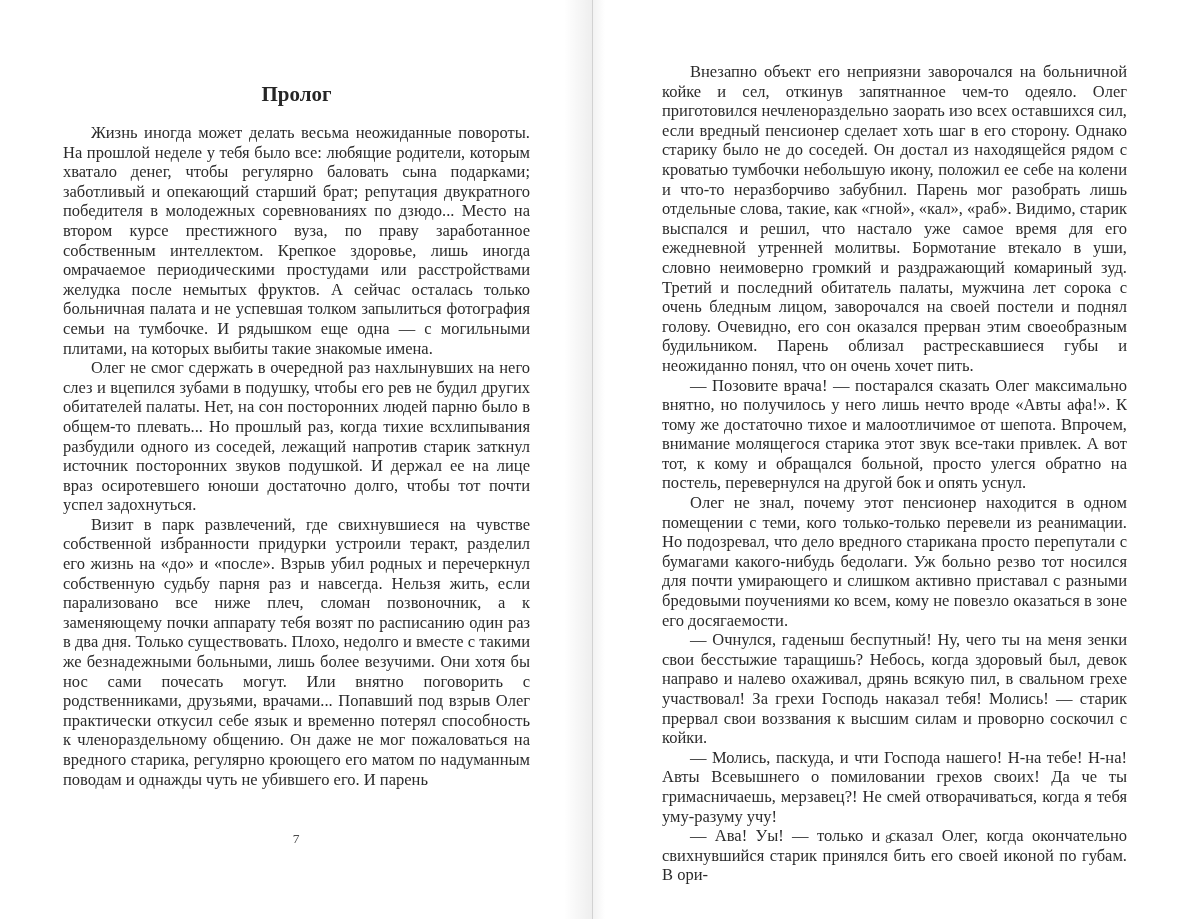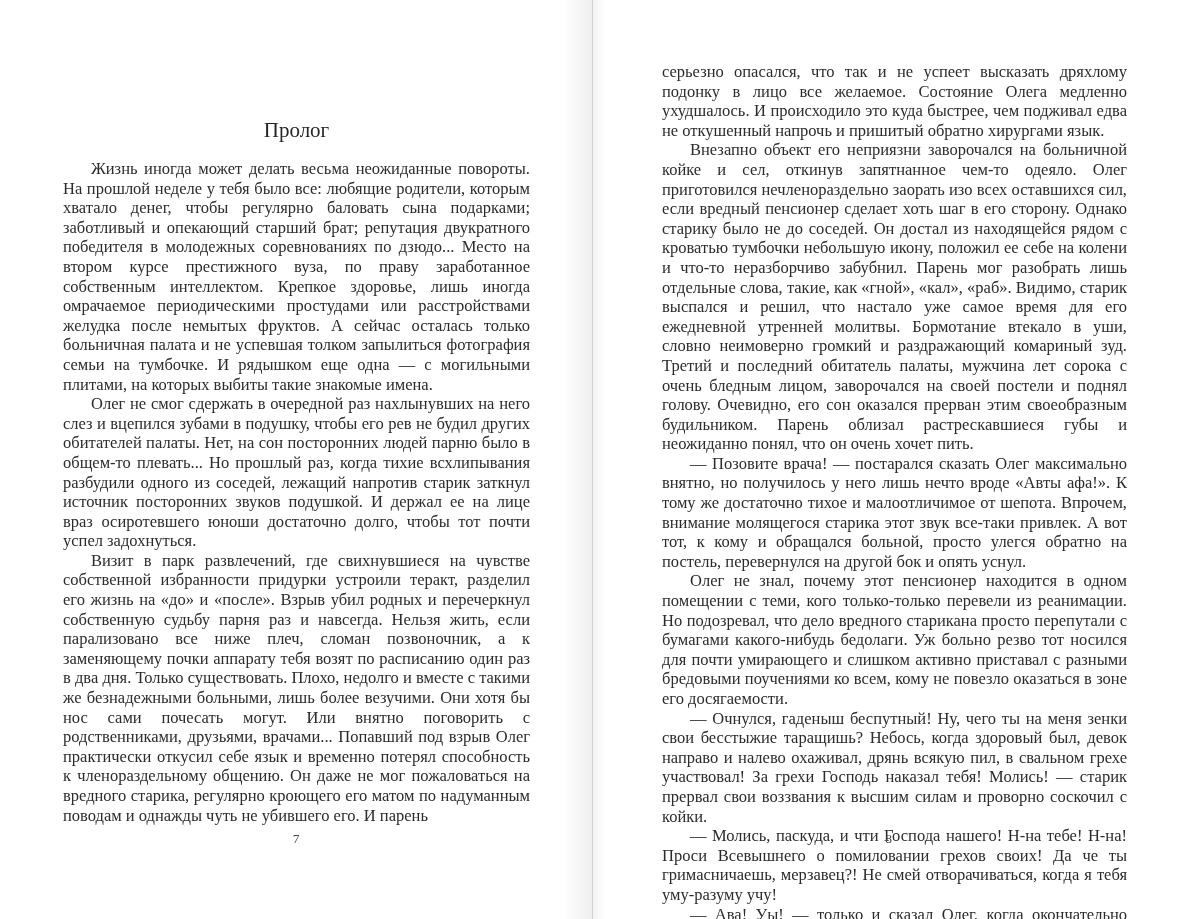--- a/index.html
+++ b/index.html
@@ -47,24 +47,24 @@
   .page-right::before {
     content: "";
     position: absolute;
     top: 0; left: 0;
     width: 12px; height: 100%;
     background: linear-gradient(to right, rgba(0,0,0,0.05), rgba(0,0,0,0));
     pointer-events: none;
   }
   .chapter-title {
     margin: 0 0 15px 0;
-    padding-top: 116px;
+    padding-top: 80px;
     text-align: center;
     font-size: 21px;
-    font-weight: 400;
+    font-weight: 700;
     line-height: 28px;
     color: #262626;
   }
   .body-text p {
     margin: 0;
     text-align: justify;
     text-indent: 28px;
     font-size: 16.5px;
     line-height: 19.6px;
     color: #2b2b2b;
@@ -97,24 +97,23 @@
     <div class="body-text">
       <p>Жизнь иногда может делать весьма неожиданные повороты. На прошлой неделе у тебя было все: любящие родители, которым хватало денег, чтобы регулярно баловать сына подарками; заботливый и опекающий старший брат; репутация двукратного победителя в молодежных соревнованиях по дзюдо... Место на втором курсе престижного вуза, по праву заработанное собственным интеллектом. Крепкое здоровье, лишь иногда омрачаемое периодическими простудами или расстройствами желудка после немытых фруктов. А сейчас осталась только больничная палата и не успевшая толком запылиться фотография семьи на тумбочке. И рядышком еще одна — с могильными плитами, на которых выбиты такие знакомые имена.</p>
       <p>Олег не смог сдержать в очередной раз нахлынувших на него слез и вцепился зубами в подушку, чтобы его рев не будил других обитателей палаты. Нет, на сон посторонних людей парню было в общем-то плевать... Но прошлый раз, когда тихие всхлипывания разбудили одного из соседей, лежащий напротив старик заткнул источник посторонних звуков подушкой. И держал ее на лице враз осиротевшего юноши достаточно долго, чтобы тот почти успел задохнуться.</p>
       <p>Визит в парк развлечений, где свихнувшиеся на чувстве собственной избранности придурки устроили теракт, разделил его жизнь на «до» и «после». Взрыв убил родных и перечеркнул собственную судьбу парня раз и навсегда. Нельзя жить, если парализовано все ниже плеч, сломан позвоночник, а к заменяющему почки аппарату тебя возят по расписанию один раз в два дня. Только существовать. Плохо, недолго и вместе с такими же безнадежными больными, лишь более везучими. Они хотя бы нос сами почесать могут. Или внятно поговорить с родственниками, друзьями, врачами... Попавший под взрыв Олег практически откусил себе язык и временно потерял способность к членораздельному общению. Он даже не мог пожаловаться на вредного старика, регулярно кроющего его матом по надуманным поводам и однажды чуть не убившего его. И парень</p>
     </div>
     <div class="folio">7</div>
   </section>
 
   <section class="page page-right">
     <div class="body-text">
-      <p class="cont">серьезно опасался, что так и не успеет высказать дряхлому подонку в лицо все желаемое. Состояние Олега медленно ухудшалось. И происходило это куда быстрее, чем подживал едва не откушенный напрочь и пришитый обратно хирургами язык.</p>
       <p>Внезапно объект его неприязни заворочался на больничной койке и сел, откинув запятнанное чем-то одеяло. Олег приготовился нечленораздельно заорать изо всех оставшихся сил, если вредный пенсионер сделает хоть шаг в его сторону. Однако старику было не до соседей. Он достал из находящейся рядом с кроватью тумбочки небольшую икону, положил ее себе на колени и что-то неразборчиво забубнил. Парень мог разобрать лишь отдельные слова, такие, как «гной», «кал», «раб». Видимо, старик выспался и решил, что настало уже самое время для его ежедневной утренней молитвы. Бормотание втекало в уши, словно неимоверно громкий и раздражающий комариный зуд. Третий и последний обитатель палаты, мужчина лет сорока с очень бледным лицом, заворочался на своей постели и поднял голову. Очевидно, его сон оказался прерван этим своеобразным будильником. Парень облизал растрескавшиеся губы и неожиданно понял, что он очень хочет пить.</p>
       <p>— Позовите врача! — постарался сказать Олег максимально внятно, но получилось у него лишь нечто вроде «Авты афа!». К тому же достаточно тихое и малоотличимое от шепота. Впрочем, внимание молящегося старика этот звук все-таки привлек. А вот тот, к кому и обращался больной, просто улегся обратно на постель, перевернулся на другой бок и опять уснул.</p>
       <p>Олег не знал, почему этот пенсионер находится в одном помещении с теми, кого только-только перевели из реанимации. Но подозревал, что дело вредного старикана просто перепутали с бумагами какого-нибудь бедолаги. Уж больно резво тот носился для почти умирающего и слишком активно приставал с разными бредовыми поучениями ко всем, кому не повезло оказаться в зоне его досягаемости.</p>
       <p>— Очнулся, гаденыш беспутный! Ну, чего ты на меня зенки свои бесстыжие таращишь? Небось, когда здоровый был, девок направо и налево охаживал, дрянь всякую пил, в свальном грехе участвовал! За грехи Господь наказал тебя! Молись! — старик прервал свои воззвания к высшим силам и проворно соскочил с койки.</p>
-      <p>— Молись, паскуда, и чти Господа нашего! Н-на тебе! Н-на! Проси Всевышнего о помиловании грехов своих! Да че ты гримасничаешь, мерзавец?! Не смей отворачиваться, когда я тебя уму-разуму учу!</p>
+      <p>— Молись, паскуда, и чти Господа нашего! Н-на тебе! Н-на! Авты Всевышнего о помиловании грехов своих! Да че ты гримасничаешь, мерзавец?! Не смей отворачиваться, когда я тебя уму-разуму учу!</p>
       <p>— Ава! Уы! — только и сказал Олег, когда окончательно свихнувшийся старик принялся бить его своей иконой по губам. В ори-</p>
     </div>
     <div class="folio">8</div>
   </section>
 
 </div>
 
 </body></html>

